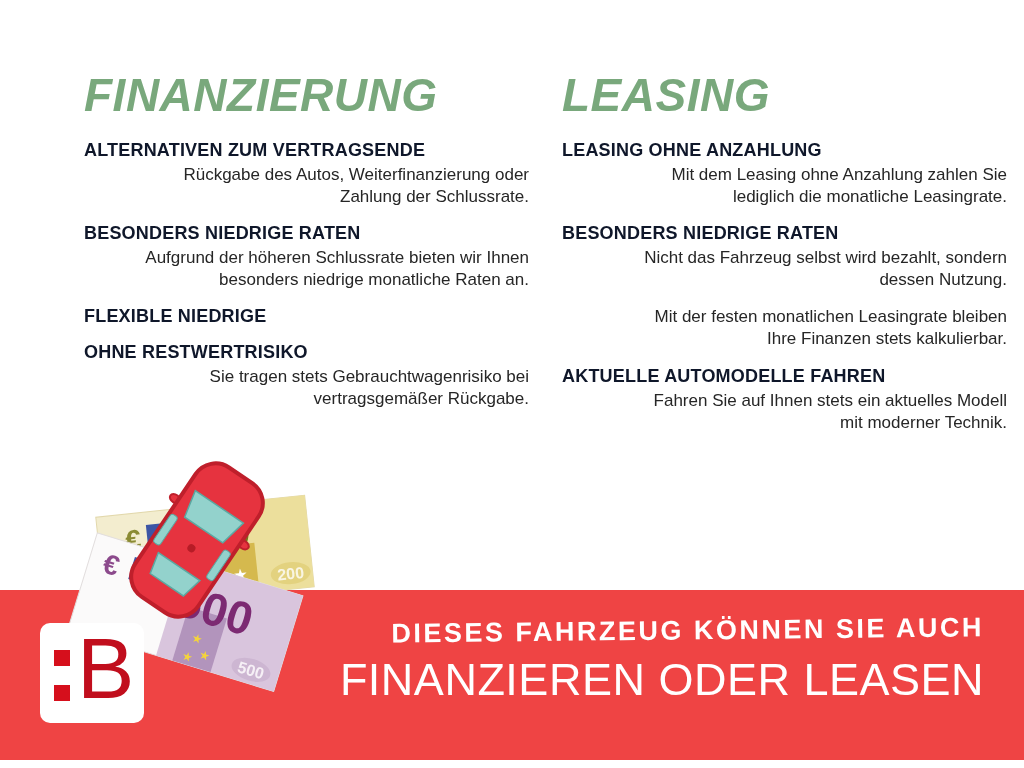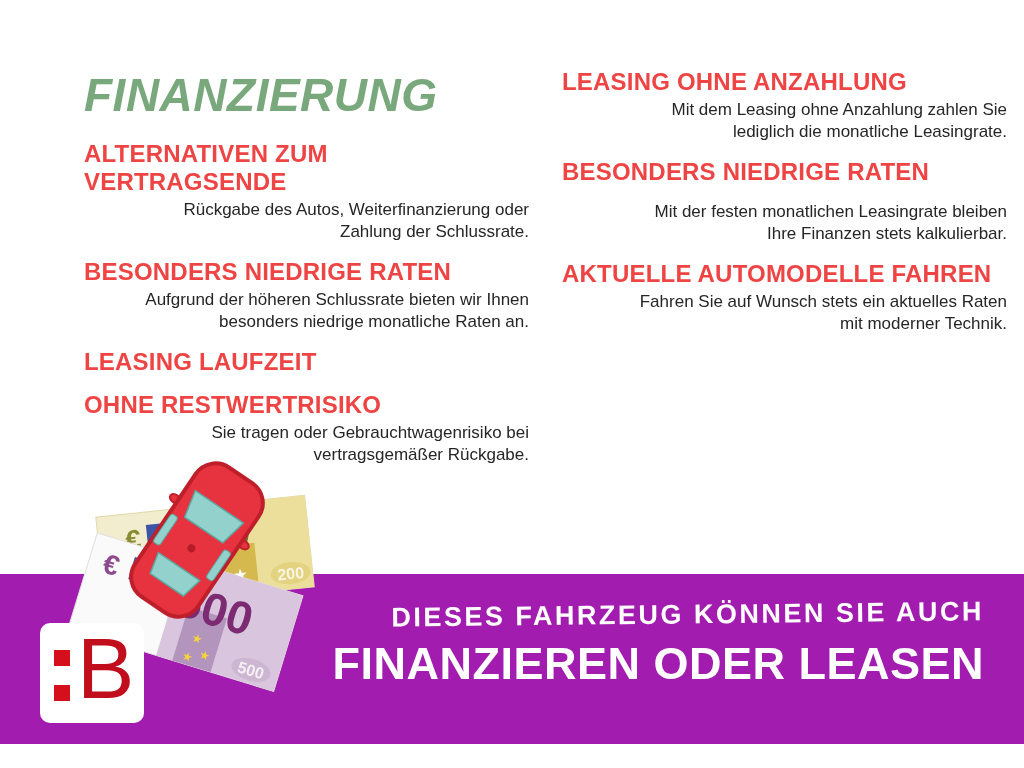--- a/index.html
+++ b/index.html
@@ -29,61 +29,61 @@
   .col-title {
     font-size: 46px;
     font-weight: bold;
     font-style: italic;
     letter-spacing: 0.5px;
     color: #79a87c;
     margin-bottom: 18px;
   }
   .section { margin-bottom: 15px; }
   .section-heading {
-    font-size: 24px;
+    font-size: 18px;
     font-weight: bold;
-    color: #ef4444;
+    color: #0f172a;
     letter-spacing: 0.2px;
     margin-bottom: 3px;
   }
   .section-body {
     font-size: 17px;
     line-height: 1.3;
     color: #262626;
     white-space: pre-line;
     text-align: right;
   }
 
   
   .banner {
     position: absolute;
-    left: 0; top: 574px;
+    left: 0; top: 590px;
     width: 1024px; height: 170px;
-    background: #a21caf;
+    background: #ef4444;
     z-index: 1;
   }
   .banner-text {
     position: absolute;
     right: 40px;
     top: 26px;
     text-align: right;
     color: #ffffff;
     z-index: 2;
     width: 700px;
   }
   .banner-line1 {
     font-size: 27px;
     font-weight: bold;
     letter-spacing: 2.5px;
     transform: rotate(-0.6deg);
     margin-bottom: 7px;
   }
   .banner-line2 {
     font-size: 45px;
-    font-weight: bold;
+    font-weight: normal;
     letter-spacing: 0.5px;
   }
 
   
   .illustration {
     position: absolute;
     left: 30px; top: 440px;
     width: 340px; height: 320px;
     z-index: 2;
   }
@@ -126,46 +126,49 @@
       <div class="section-heading">ALTERNATIVEN ZUM VERTRAGSENDE</div>
       <div class="section-body">Rückgabe des Autos, Weiterfinanzierung oder
 Zahlung der Schlussrate.</div>
     </div>
     <div class="section">
       <div class="section-heading">BESONDERS NIEDRIGE RATEN</div>
       <div class="section-body">Aufgrund der höheren Schlussrate bieten wir Ihnen
 besonders niedrige monatliche Raten an.</div>
     </div>
     <div class="section">
-      <div class="section-heading">LEASING LAUFZEIT</div>
+      <div class="section-heading">FLEXIBLE NIEDRIGE</div>
     </div>
     <div class="section">
       <div class="section-heading">OHNE RESTWERTRISIKO</div>
-      <div class="section-body">Sie tragen oder Gebrauchtwagenrisiko bei
+      <div class="section-body">Sie tragen stets Gebrauchtwagenrisiko bei
 vertragsgemäßer Rückgabe.</div>
     </div>
   </div>
 
   <div class="col col-right">
+    <div class="col-title">LEASING</div>
 
     <div class="section">
       <div class="section-heading">LEASING OHNE ANZAHLUNG</div>
       <div class="section-body">Mit dem Leasing ohne Anzahlung zahlen Sie
 lediglich die monatliche Leasingrate.</div>
     </div>
     <div class="section">
       <div class="section-heading">BESONDERS NIEDRIGE RATEN</div>
+      <div class="section-body">Nicht das Fahrzeug selbst wird bezahlt, sondern
+dessen Nutzung.</div>
     </div>
     <div class="section">
       <div class="section-body">Mit der festen monatlichen Leasingrate bleiben
 Ihre Finanzen stets kalkulierbar.</div>
     </div>
     <div class="section">
       <div class="section-heading">AKTUELLE AUTOMODELLE FAHREN</div>
-      <div class="section-body">Fahren Sie auf Wunsch stets ein aktuelles Raten
+      <div class="section-body">Fahren Sie auf Ihnen stets ein aktuelles Modell
 mit moderner Technik.</div>
     </div>
   </div>
 
   <div class="banner">
     <div class="banner-text">
       <div class="banner-line1">DIESES FAHRZEUG KÖNNEN SIE AUCH</div>
       <div class="banner-line2">FINANZIEREN ODER LEASEN</div>
     </div>
   </div>

